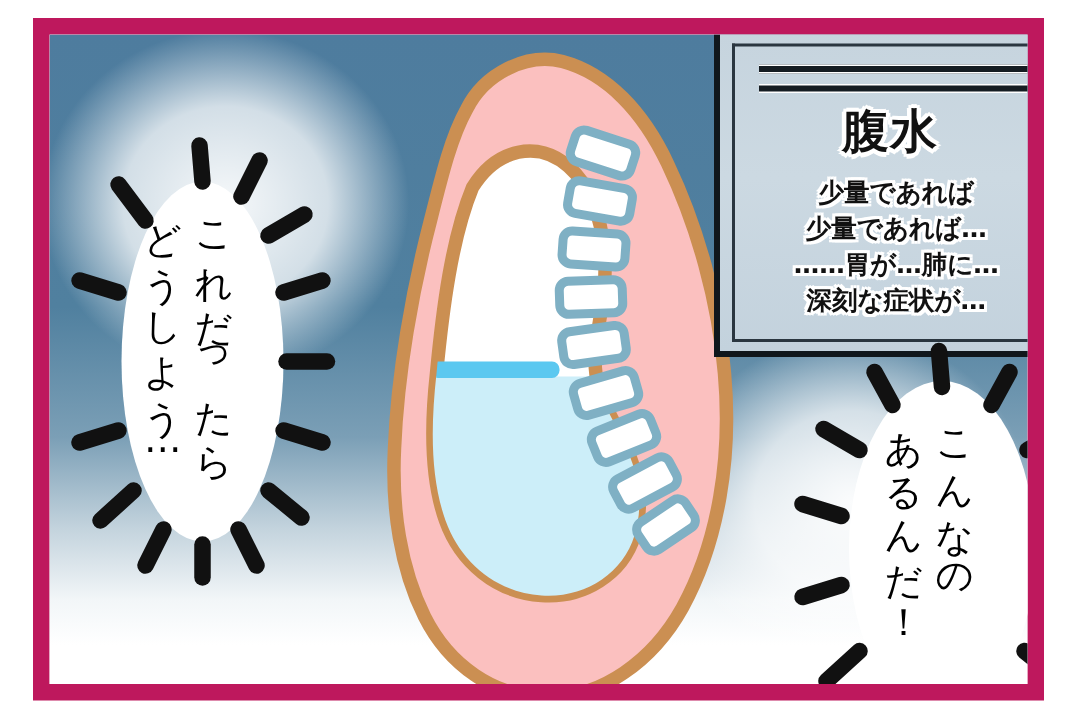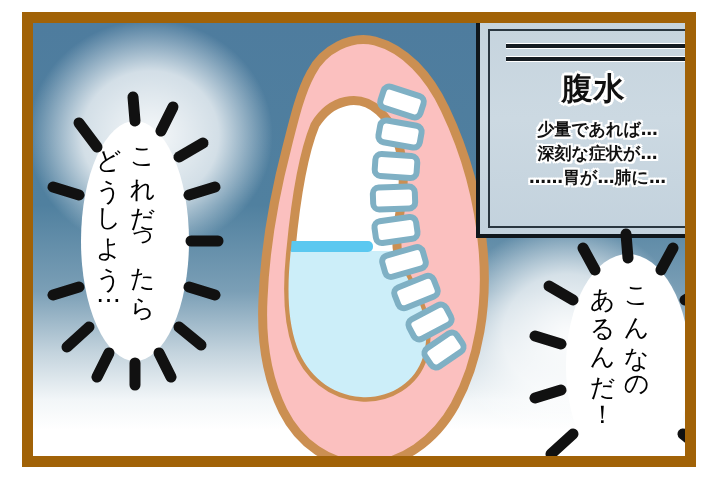--- a/index.html
+++ b/index.html
@@ -14,21 +14,21 @@
     font-family: "DejaVu Sans", sans-serif;
   }
 
   #comic-panel {
     position: absolute;
     left: 22px;
     top: 12px;
     width: 674px;
     height: 455px;
     box-sizing: border-box;
-    border: 11px solid #a16207;
+    border: 11px solid #be185d;
     background: #ffffff;
     overflow: hidden;
   }
 
   
   #scene-bg {
     position: absolute;
     left: 0; top: 0;
     width: 100%; height: 100%;
     background:
@@ -227,23 +227,24 @@
   </div>
 
   <div id="info-inset">
     <div id="info-inset-frame"></div>
     <div class="inset-rule" id="inset-rule-1"></div>
     <div class="inset-rule" id="inset-rule-2"></div>
 
     <div id="inset-title">腹水</div>
 
     <div id="inset-body">
+      <span class="inset-line">少量であれば</span>
       <span class="inset-line">少量であれば…</span>
+      <span class="inset-line">……胃が…肺に…</span>
       <span class="inset-line">深刻な症状が…</span>
-      <span class="inset-line">……胃が…肺に…</span>
     </div>
   </div>
 
   <div class="flash-balloon" id="balloon-left">
     <svg width="168" height="290" viewBox="0 0 168 290" xmlns="http://www.w3.org/2000/svg">
       <ellipse cx="84" cy="146" rx="54" ry="120" fill="#ffffff"></ellipse>
       <g stroke="#111111" stroke-width="11" stroke-linecap="round">
         <line x1="84" y1="26" x2="82" y2="2"></line>
         <line x1="110" y1="36" x2="122" y2="12"></line>
         <line x1="128" y1="62" x2="152" y2="48"></line>

